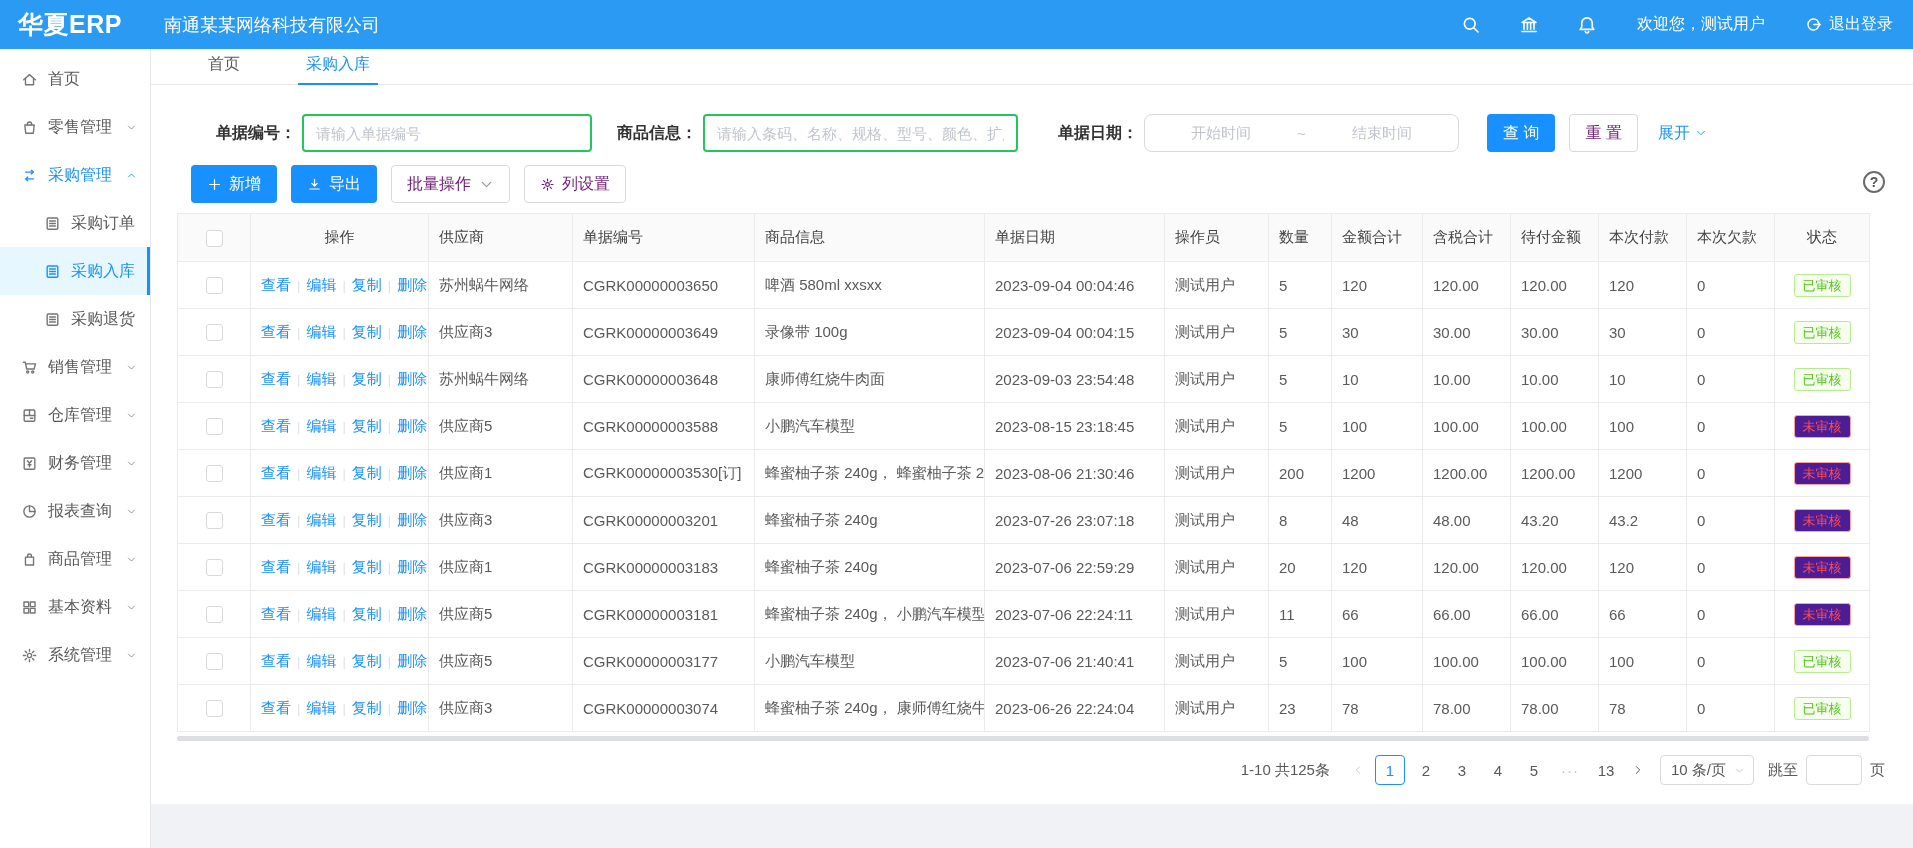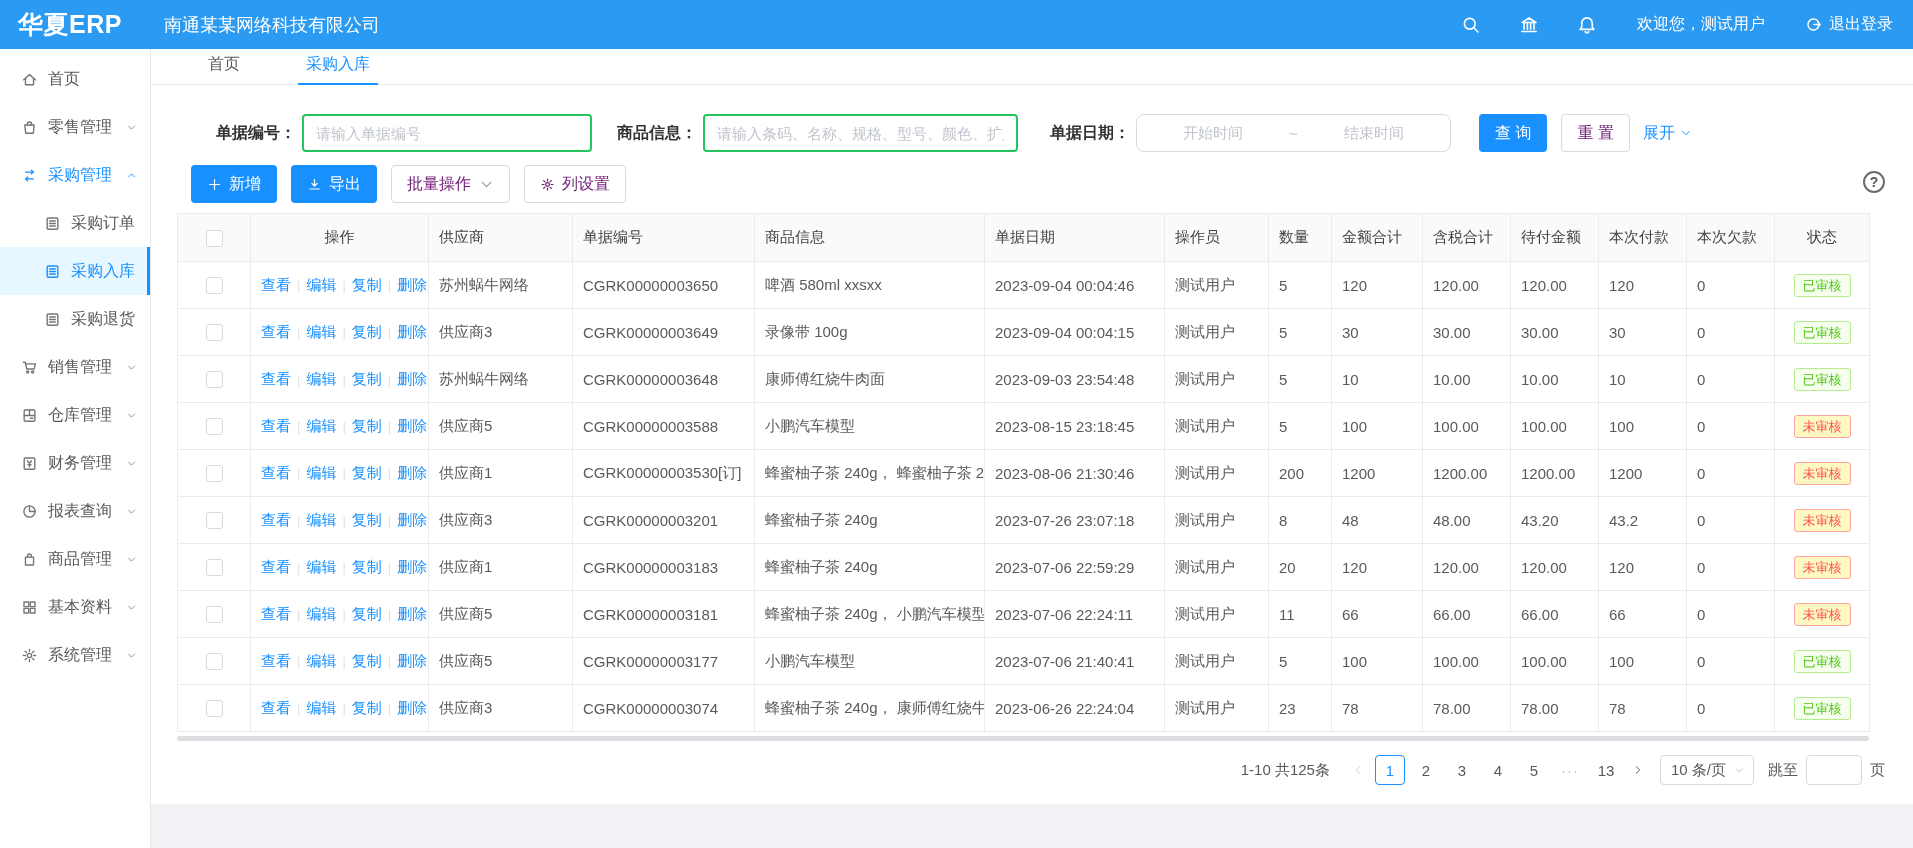--- a/index.html
+++ b/index.html
@@ -42,27 +42,27 @@
 
   .card{height:719px;background:#fff;position:relative}
   .page-rest{flex:1;background:#f0f2f5}
 
   
   .filterbar{display:flex;align-items:center;margin:29px 0 0 65px;height:38px}
   .f-label{font-size:16px;font-weight:600;color:#333;margin-right:6px;white-space:nowrap}
   .f-input{height:38px;border:2px solid #22c55e;border-radius:4px;padding:0 12px;font-size:15px;color:#595959;outline:none;font-family:inherit}
   .f-input::placeholder{color:#c0c4cc}
   .w290{width:290px}.w315{width:315px}
-  .gap25{margin-left:25px}.gap24{margin-left:32px}
+  .gap25{margin-left:25px}.gap24{margin-left:40px}
   .date-range{width:315px;height:38px;border:1px solid #d9d9d9;border-radius:8px;display:flex;align-items:center;justify-content:space-evenly;color:#c0c4cc;font-size:15px;margin-right:28px;cursor:text}
   .btn{height:38px;border-radius:4px;font-size:16px;display:inline-flex;align-items:center;justify-content:center;cursor:pointer;border:none;white-space:nowrap;font-family:inherit}
   .btn.blue{background:var(--primary);color:#fff;padding:0 16px}
   .btn.white{background:#fff;border:1px solid #d9d9d9;color:#701a75;padding:0 15px}
   .btn + .btn{margin-left:14px}
-  .expand{color:var(--primary);font-size:16px;display:inline-flex;align-items:center;gap:5px;margin-left:13px;cursor:pointer;text-decoration:none}
+  .expand{color:var(--primary);font-size:16px;display:inline-flex;align-items:center;gap:5px;margin-left:20px;cursor:pointer;text-decoration:none}
   .expand svg{width:12px;height:12px}
 
   
   .toolbar{display:flex;align-items:flex-start;margin:13px 0 0 40px;height:38px}
   .btn .b-icon{display:inline-flex;margin-right:7px}
   .btn .b-icon svg,.btn .b-chev svg{width:15px;height:15px}
   .btn .b-chev{display:inline-flex;margin-left:8px;color:#999}
   .ml24{margin-left:24px}
   .help{position:absolute;top:86px;right:28px;width:22px;height:22px;border:2px solid #6b6b6b;border-radius:50%;display:flex;align-items:center;justify-content:center;font-size:14px;font-weight:700;color:#555;cursor:pointer}
 
@@ -70,21 +70,21 @@
   table{border-collapse:collapse;table-layout:fixed;width:1692px;margin:10px 0 0 26px}
   th,td{border:1px solid #ebebeb;padding:0 10px;font-size:15px;white-space:nowrap;overflow:hidden}
   th{background:#fafafa;height:48px;color:#444;font-weight:500;text-align:left}
   td{height:47px;color:#5a5a5a}
   th.c-center,td.c-center{text-align:center}
   .checkbox{width:17px;height:17px;border:1px solid #d9d9d9;border-radius:3px;background:#fff;display:inline-block;vertical-align:middle;cursor:pointer}
   .op-link{color:var(--primary);cursor:pointer;text-decoration:none}
   .op-sep{color:#e1e1e1;margin:0 6px;font-size:13px}
   .badge{display:inline-block;min-width:42px;text-align:center;padding:4px 8px;border-radius:3px;font-size:13px;line-height:1}
   .badge.approved{color:#52c41a;background:#f6ffed;border:1px solid #b7eb8f}
-  .badge.unapproved{color:#ff4d4f;background:#fef9c3;border:1px solid #ffa39e}
+  .badge.unapproved{color:#ff4d4f;background:#4c1d95;border:1px solid #ffa39e}
   .hbar{width:1692px;height:5px;background:#dcdee1;border-radius:3px;margin:4px 0 0 26px}
 
   
   .pagination{display:flex;align-items:center;justify-content:flex-end;margin:14px 28px 0 0;font-size:15px;color:#595959}
   .pg-summary{margin-right:14px;white-space:nowrap}
   .pg-arrow{width:28px;height:30px;display:inline-flex;align-items:center;justify-content:center;cursor:pointer}
   .pg-arrow svg{width:12px;height:12px}
   .pg-arrow.disabled{color:#c9c9c9}
   .page-item{min-width:30px;height:30px;display:inline-flex;align-items:center;justify-content:center;margin:0 3px;border-radius:4px;cursor:pointer}
   .page-item.active{border:1px solid var(--primary);color:var(--primary);background:#fff}

